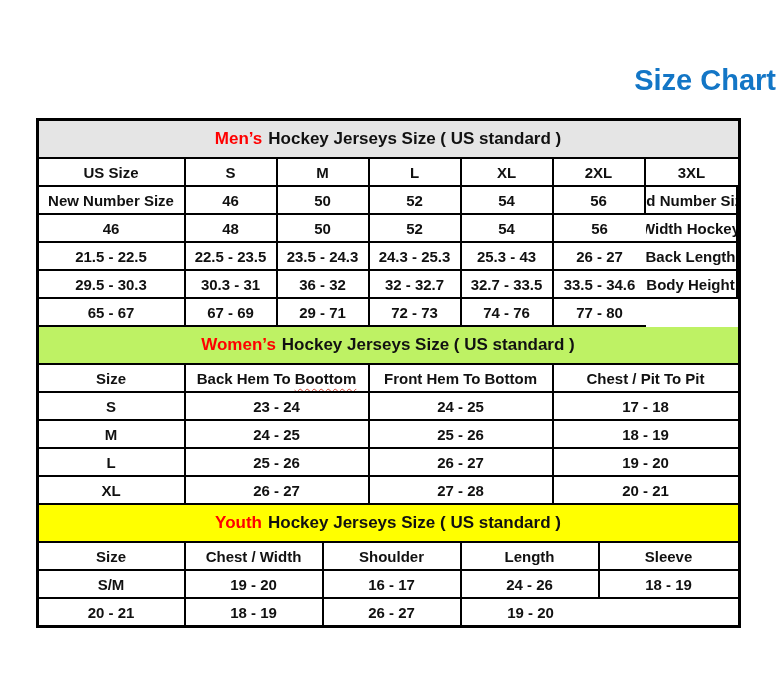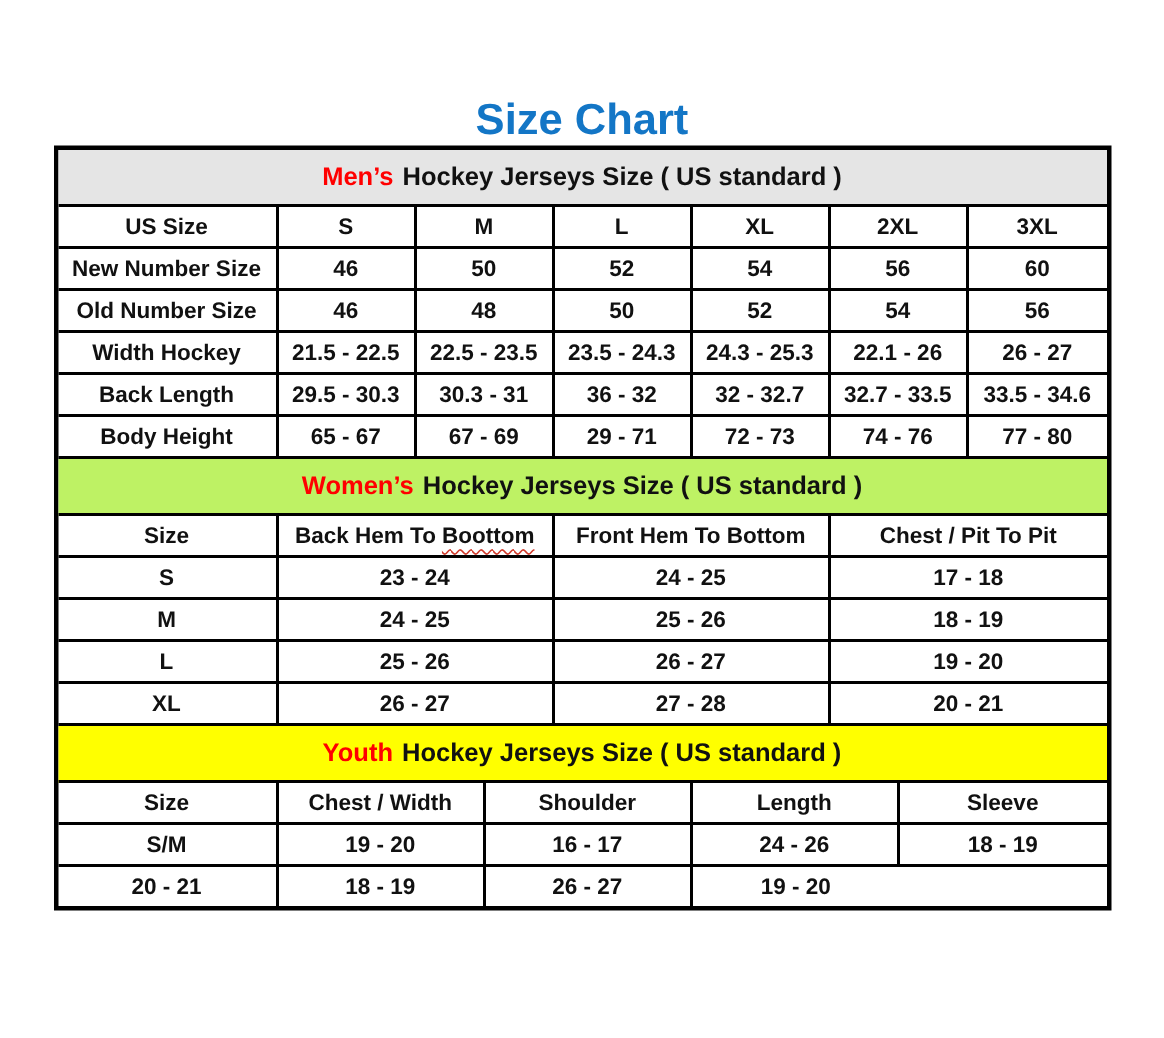--- a/index.html
+++ b/index.html
@@ -5,25 +5,26 @@
   html, body {
     margin: 0;
     padding: 0;
     background: #ffffff;
     width: 776px;
     height: 692px;
     font-family: "Liberation Sans", sans-serif;
     overflow: hidden;
   }
   .page-title {
-    text-align: center;
+    text-align: right;
     font-size: 29px;
     font-weight: bold;
     margin: 0;
     padding-top: 64px;
+    padding-bottom: 21px;
     letter-spacing: 0px;
   }
   .chart-wrap {
     width: 699px;
     margin: 0 auto;
     border: 3px solid #000;
   }
   .section {
     display: grid;
   }
@@ -77,34 +78,33 @@
       <div class="cell ">L</div>
       <div class="cell ">XL</div>
       <div class="cell ">2XL</div>
       <div class="cell last-col">3XL</div>
       <div class="cell ">New Number Size</div>
       <div class="cell ">46</div>
       <div class="cell ">50</div>
       <div class="cell ">52</div>
       <div class="cell ">54</div>
       <div class="cell ">56</div>
-      <div class="cell last-col ">60</div>
       <div class="cell ">Old Number Size</div>
       <div class="cell ">46</div>
       <div class="cell ">48</div>
       <div class="cell ">50</div>
       <div class="cell ">52</div>
       <div class="cell ">54</div>
       <div class="cell last-col ">56</div>
       <div class="cell ">Width Hockey</div>
       <div class="cell ">21.5 - 22.5</div>
       <div class="cell ">22.5 - 23.5</div>
       <div class="cell ">23.5 - 24.3</div>
       <div class="cell ">24.3 - 25.3</div>
-      <div class="cell ">22.1 - 26</div>
+      <div class="cell ">25.3 - 43</div>
       <div class="cell last-col ">26 - 27</div>
       <div class="cell ">Back Length</div>
       <div class="cell ">29.5 - 30.3</div>
       <div class="cell ">30.3 - 31</div>
       <div class="cell ">36 - 32</div>
       <div class="cell ">32 - 32.7</div>
       <div class="cell ">32.7 - 33.5</div>
       <div class="cell last-col ">33.5 - 34.6</div>
       <div class="cell ">Body Height</div>
       <div class="cell ">65 - 67</div>

